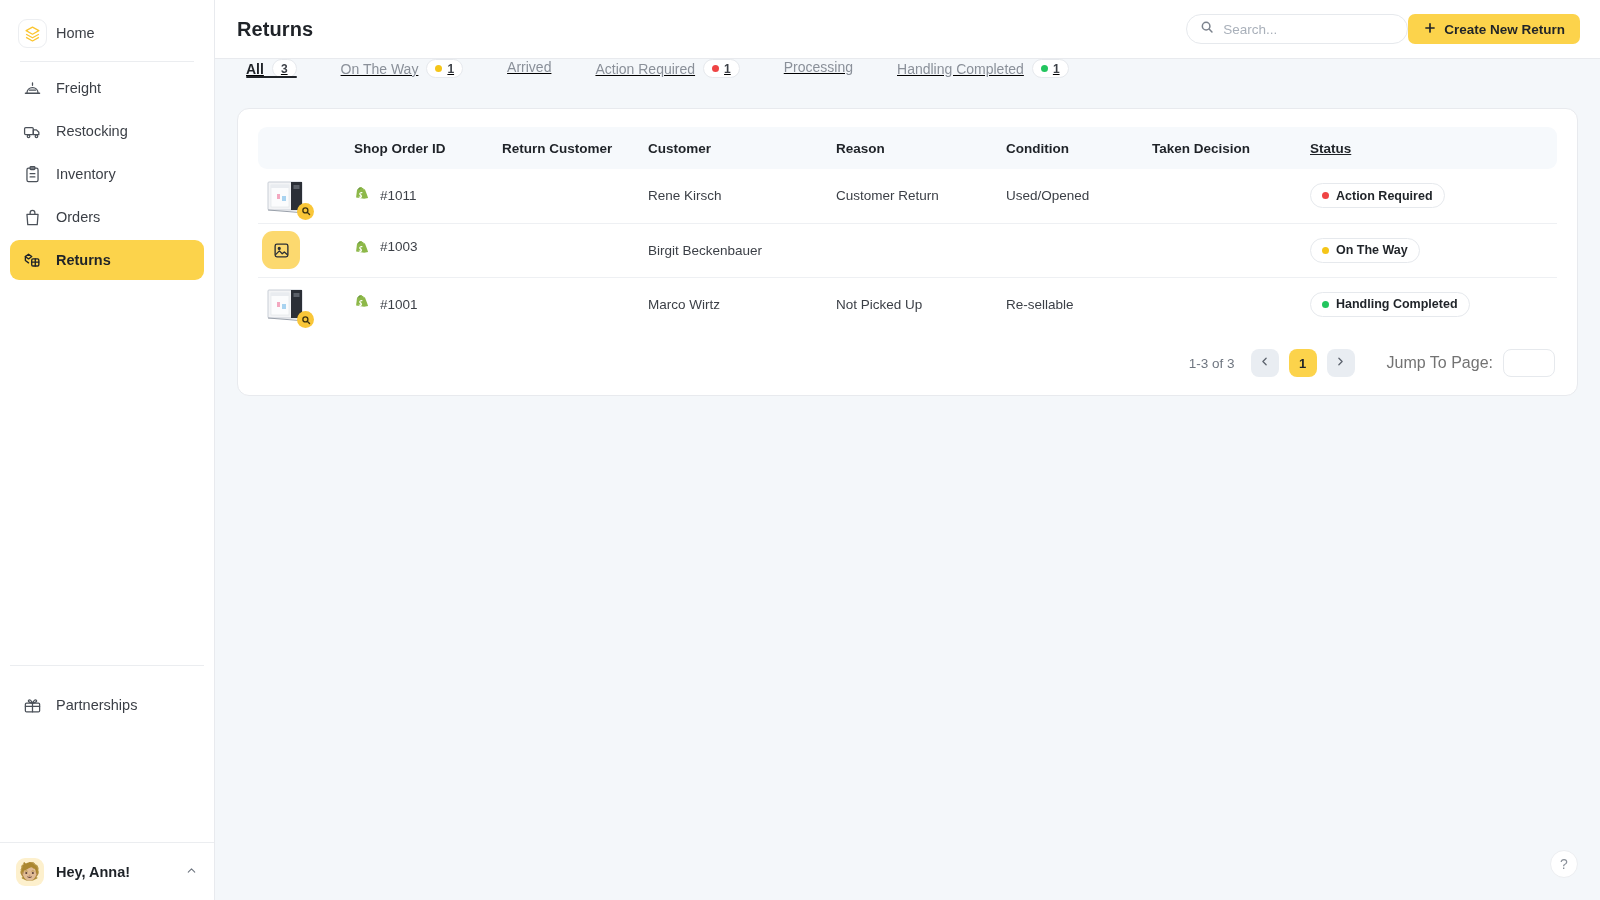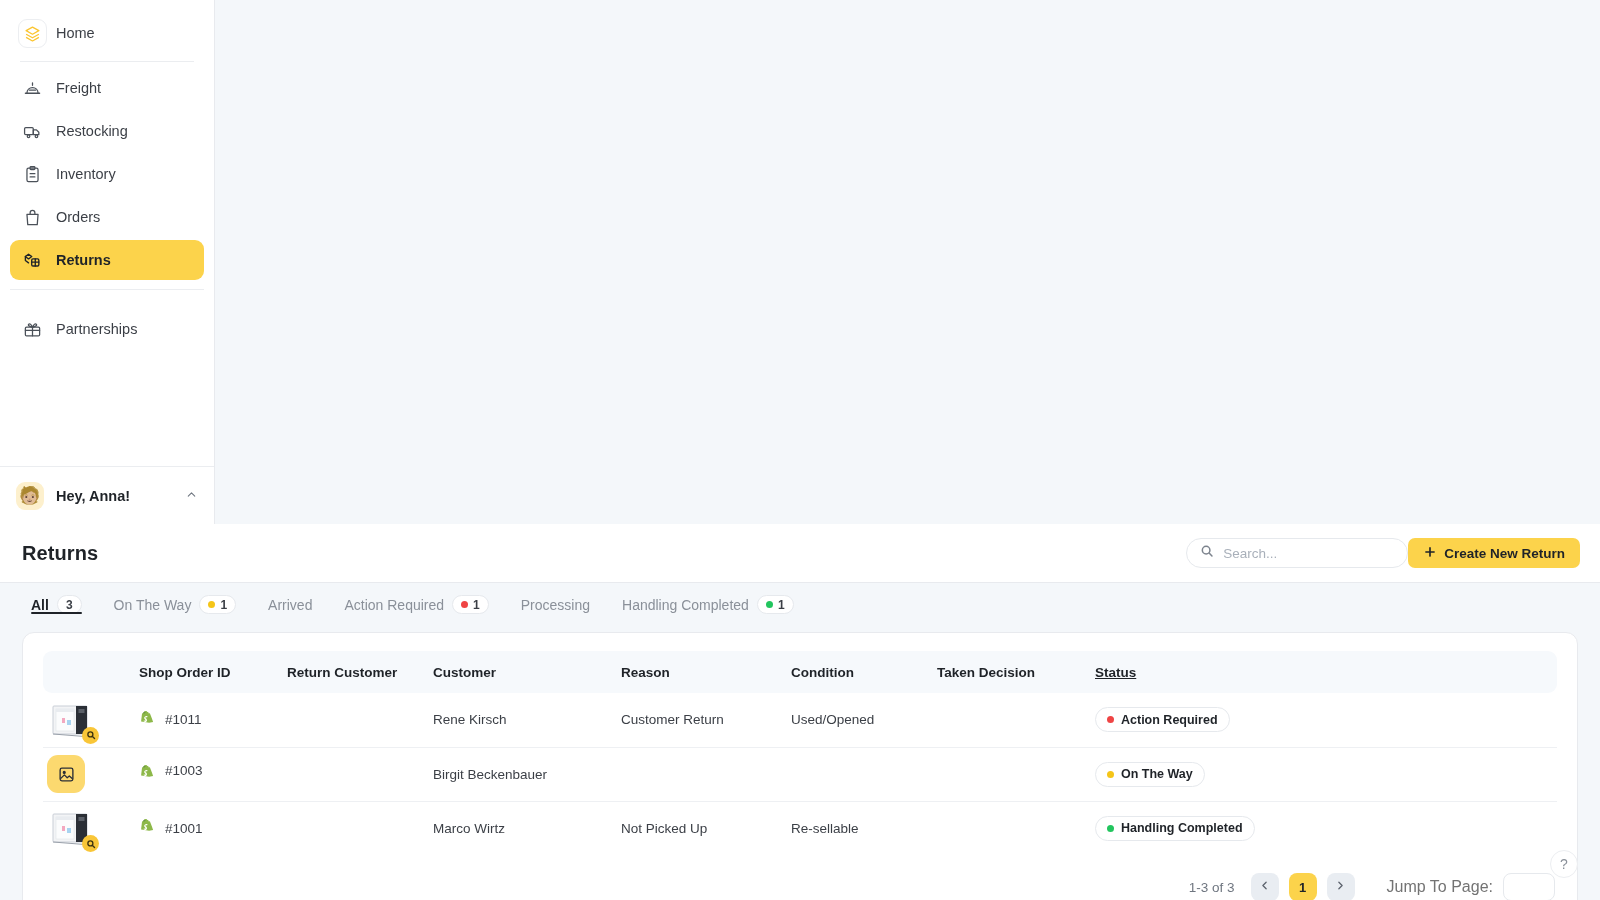--- a/index.html
+++ b/index.html
@@ -3,21 +3,21 @@
 <meta charset="utf-8">
 <style>
   * { box-sizing: border-box; margin: 0; padding: 0; }
   html, body {
     width: 1600px; height: 900px;
     font-family: "Liberation Sans", sans-serif;
     background: #f4f7fa;
     overflow: hidden;
     -webkit-font-smoothing: antialiased;
   }
-  .app { display: flex; width: 1600px; height: 900px; flex-direction: column; }
+  .app { display: flex; width: 1600px; height: 900px; }
 
   
   .sidebar {
     width: 215px; height: 900px; background: #ffffff;
     border-right: 1px solid #e8eaee;
     display: flex; flex-direction: column; flex: 0 0 215px;
   }
   .side-top { padding: 10px 10px 0 10px; }
   .nav-item {
     display: flex; align-items: center; gap: 13px;
@@ -66,22 +66,22 @@
   .search-box input::placeholder { color: #a9b0ba; }
   .btn-primary {
     height: 30px; background: #fcd34b; border: 0; border-radius: 7px;
     display: flex; align-items: center; gap: 7px; padding: 0 15px;
     font-size: 13.5px; font-weight: bold; color: #1f2328; cursor: pointer;
     font-family: "Liberation Sans", sans-serif; white-space: nowrap;
   }
 
   
   .tabs {
-    height: 43px; display: flex; align-items: center; gap: 0;
-    padding: 0 22px; flex: 0 0 43px;
+    height: 43px; display: flex; align-items: flex-start; gap: 12px;
+    padding: 0 22px; flex: 0 0 43px; text-decoration: underline;
   }
   .tab {
     display: flex; align-items: center; gap: 8px; padding: 0 16px;
     font-size: 14px; color: #8a9099; cursor: pointer; position: relative;
   }
   .tab:first-child { padding-left: 9px; }
   .tab.active { color: #1f2328; font-weight: bold; }
   .tab.active::after {
     content: ""; position: absolute; left: 9px; right: 16px; bottom: 0;
     height: 2px; background: #1f2328; border-radius: 2px;

